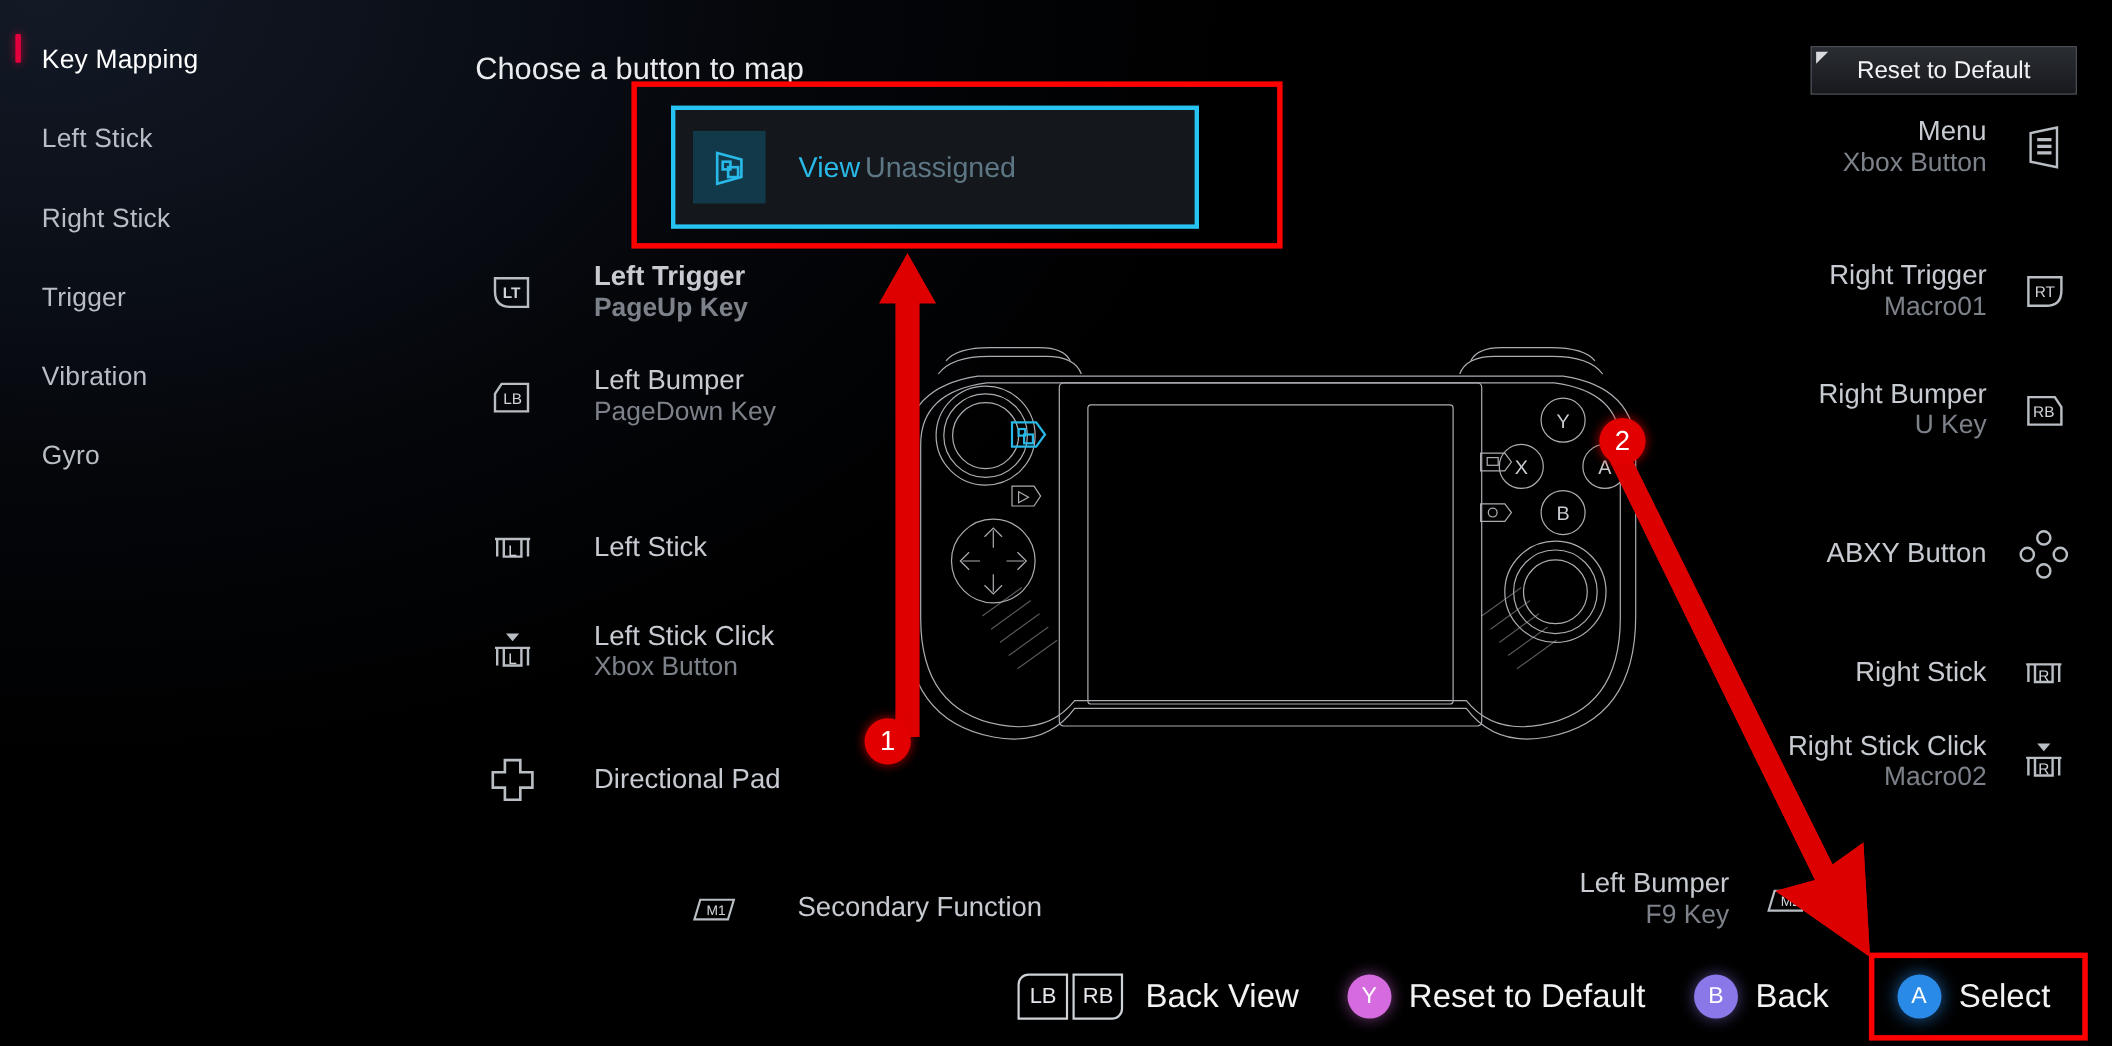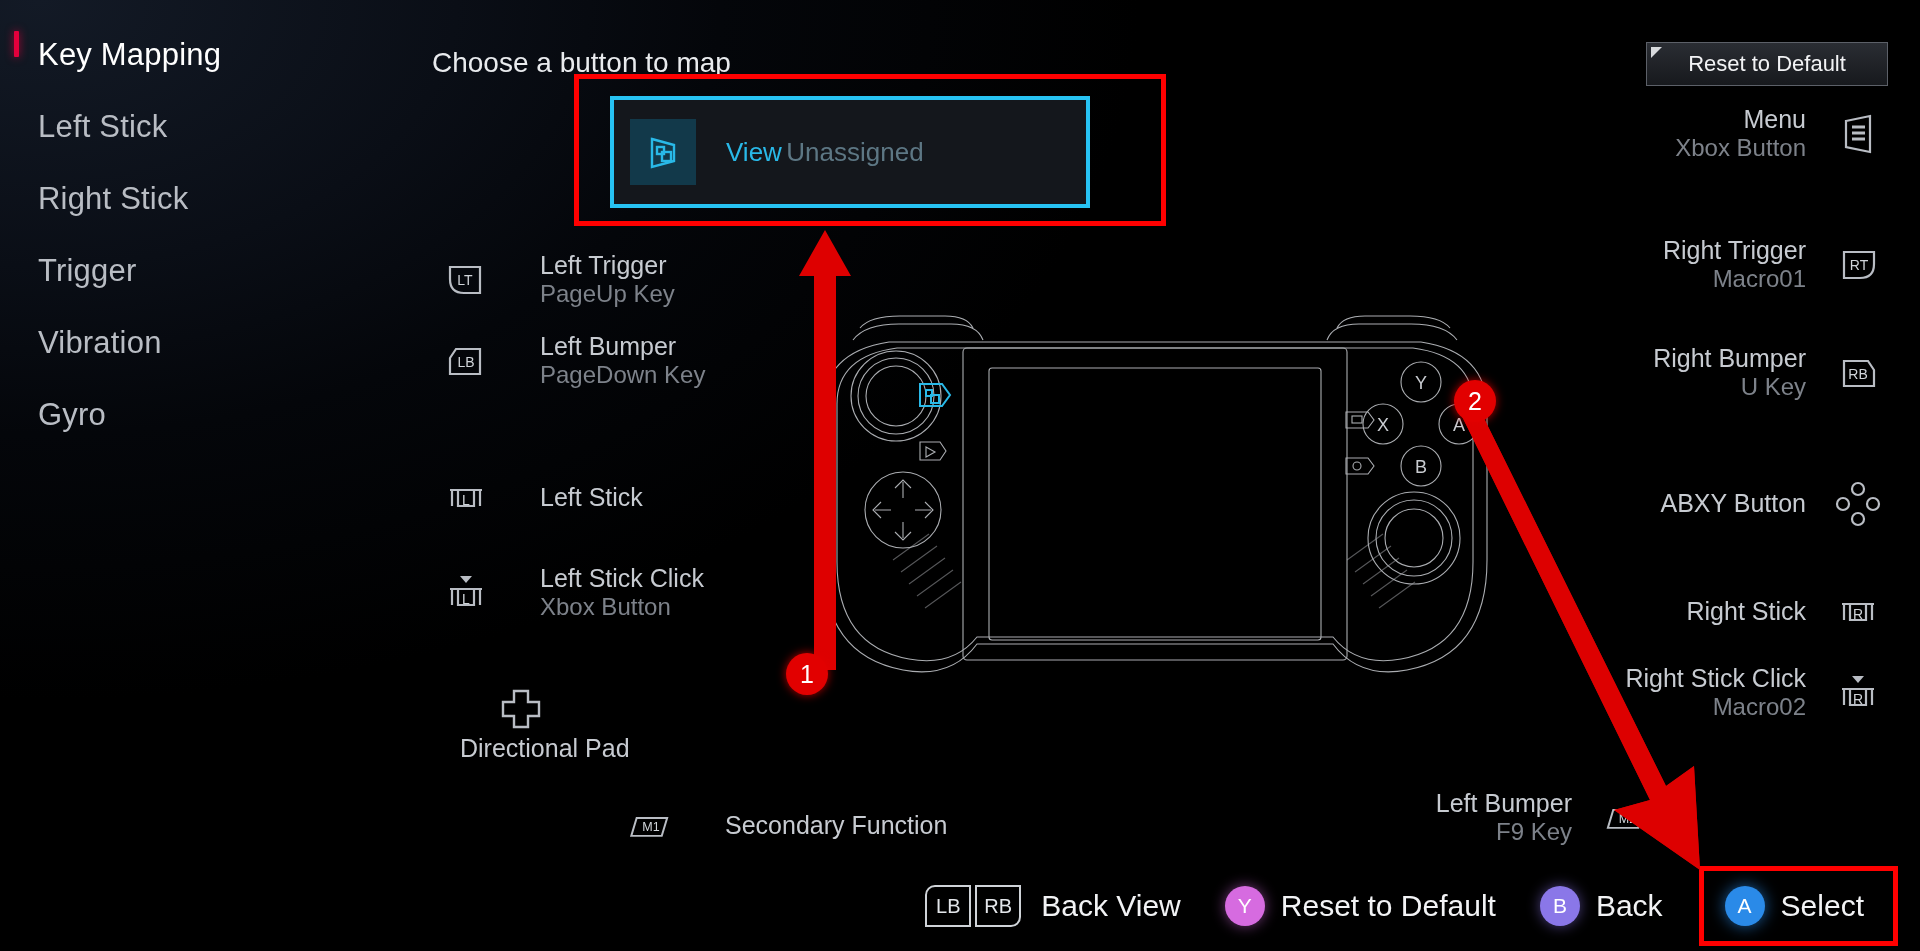--- a/index.html
+++ b/index.html
@@ -28,21 +28,21 @@
   }
   .side-item {
     position: relative;
     display: flex;
     align-items: center;
     height: 72px;
     padding-left: 38px;
     cursor: pointer;
   }
   .side-item .lbl {
-    font-size: 31px;
+    font-size: 24px;
     color: #b9bdc4;
     letter-spacing: .2px;
     white-space: nowrap;
     margin-top: 22px;
   }
   .side-item.active .lbl {
     color: #ffffff;
   }
   .side-item .marker {
     position: absolute;
@@ -298,21 +298,21 @@
       <text x="676" y="173">B</text>
     </g>
 
     <g stroke="#29b9e8" fill="none" stroke-width="2">
       <path d="M175 84 h22 l8 11 l-8 11 h-22 z"></path>
       <rect x="181" y="90" width="6" height="6"></rect>
       <rect x="186" y="95" width="8" height="8"></rect>
     </g>
   </svg>
 
-  <div class="map-row left" style="left:440px; top:252px;">
+  <div class="map-row left" style="left:440px; top:238px;font-weight:bold;">
     <span class="ico">
       <svg viewBox="0 0 52 52" width="52" height="52" fill="none" stroke="#b9bdc4" stroke-width="2.2">
         <path d="M10 13 h30 v26 h-16 q-14 0 -14 -14 z"></path>
         <text x="25" y="31" font-size="14" fill="#d0d4d9" stroke="none" text-anchor="middle" font-family="Liberation Sans, sans-serif">LT</text>
       </svg>
     </span>
     <span class="txt">
       <span class="mt">Left Trigger</span>
       <span class="ms">PageUp Key</span>
     </span>
@@ -351,21 +351,21 @@
         <path d="M10 22 h32 M12 22 v16 M40 22 v16 M18 22 v16 h16 v-16"></path>
         <text x="26" y="37" font-size="14" fill="#d0d4d9" stroke="none" text-anchor="middle" font-family="Liberation Sans, sans-serif">L</text>
       </svg>
     </span>
     <span class="txt">
       <span class="mt">Left Stick Click</span>
       <span class="ms">Xbox Button</span>
     </span>
   </div>
 
-  <div class="map-row left" style="left:440px; top:683px;flex-direction:column;">
+  <div class="map-row left" style="left:440px; top:683px;">
     <span class="ico">
       <svg viewBox="0 0 52 52" width="52" height="52" fill="none" stroke="#b9bdc4" stroke-width="2.4">
         <path d="M19 8 h14 v11 h11 v14 h-11 v11 h-14 v-11 h-11 v-14 h11 z"></path>
       </svg>
     </span>
     <span class="txt">
       <span class="mt">Directional Pad</span>
       <span class="ms"></span>
     </span>
   </div>

